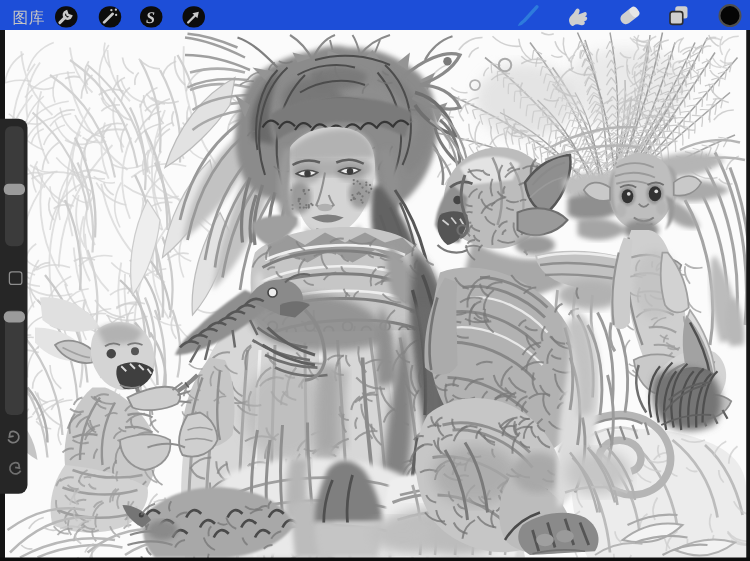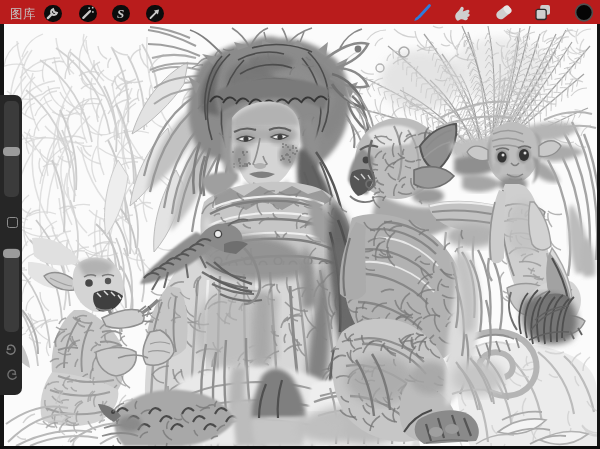--- a/index.html
+++ b/index.html
@@ -1,20 +1,20 @@
 <!DOCTYPE html>
 <html><head>
 <meta charset="utf-8">
 <style>
   html,body{margin:0;padding:0;background:#000;}
   #stage{position:relative;width:600px;height:449px;overflow:hidden;background:#111;
          font-family:"Liberation Sans", sans-serif;}
   #canvas{position:absolute;left:0;top:0;}
   
-  #topbar{position:absolute;left:0;top:0;width:600px;height:24px;background:#b91c1c;z-index:5;}
+  #topbar{position:absolute;left:0;top:0;width:600px;height:24px;background:#1d4ed8;z-index:5;}
   #topbar .lbl{position:absolute;left:10px;top:5.5px;color:#c4c4c4;font-size:12.5px;letter-spacing:0.5px;}
   .cbtn{position:absolute;top:4.5px;width:17.5px;height:17.5px;border-radius:50%;background:#0c0c0c;}
   
   #sidebar{position:absolute;left:0;top:95px;width:22px;height:300px;background:#262626;
            border-radius:0 7px 7px 0;z-index:6;}
   .track{position:absolute;left:4px;width:15px;background:#3b3b3b;border-radius:5px;}
   .handle{position:absolute;left:3px;width:17px;height:9px;background:#9b9b9b;border-radius:4px;z-index:2;}
   #sqbtn{position:absolute;left:7px;top:122px;width:9px;height:9px;border:1.5px solid #8d8d8d;border-radius:2.5px;}
   
   #ledge{position:absolute;left:0;top:24px;width:4px;height:425px;background:#141414;z-index:4;}

